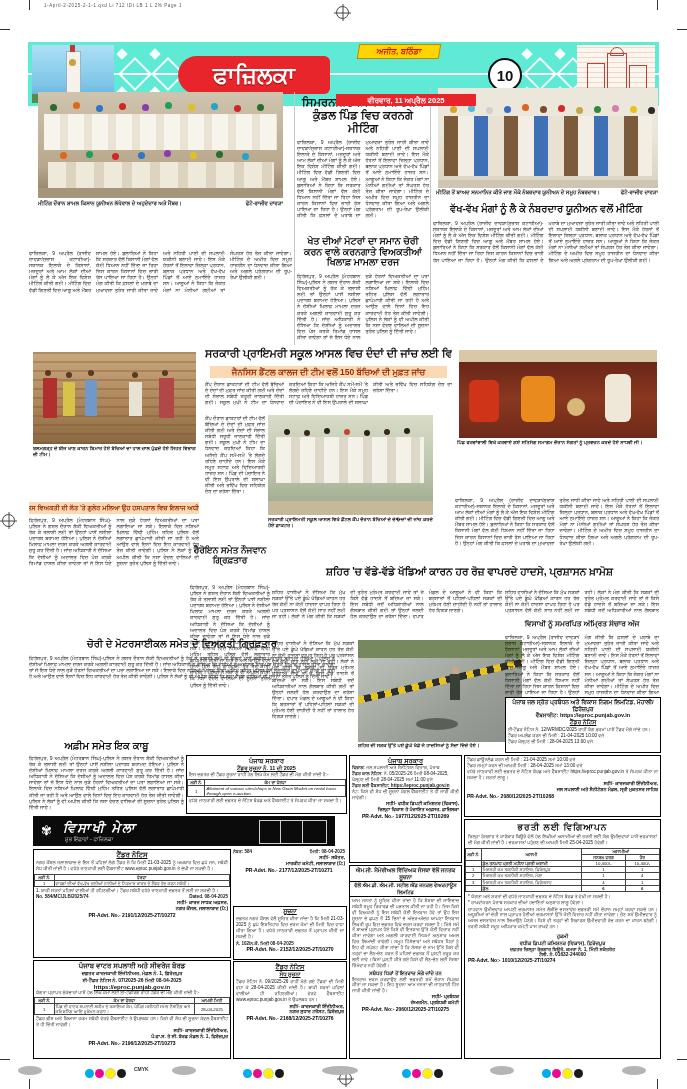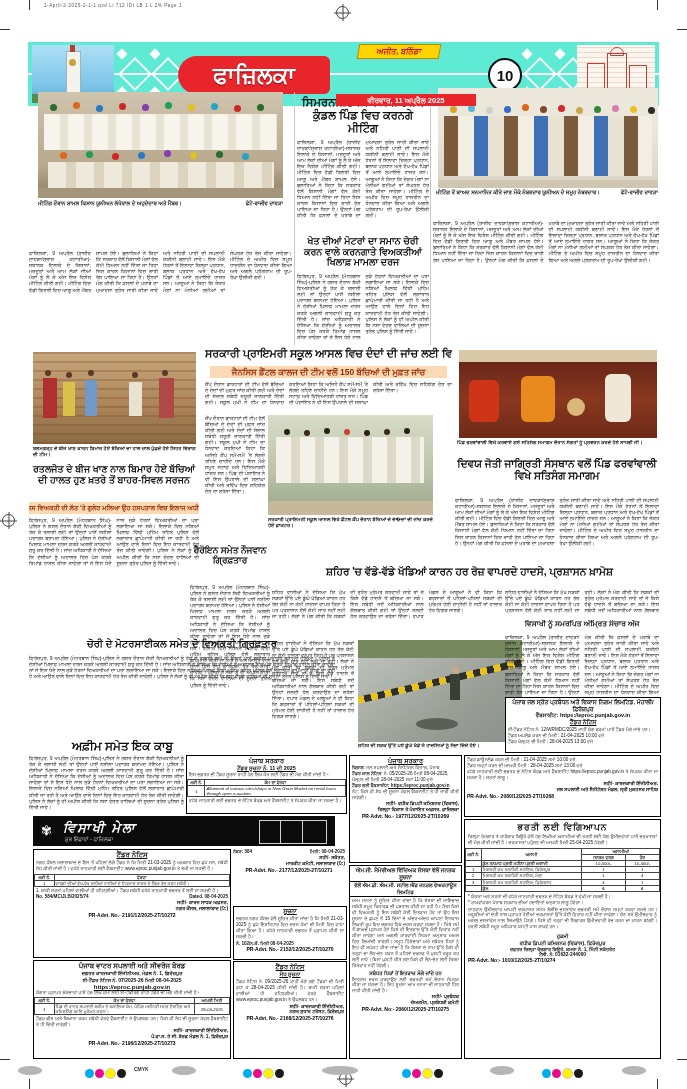--- a/index.html
+++ b/index.html
@@ -135,33 +135,33 @@
 
   <div class="photo" style="left:438px;top:88px;width:220px;height:100px;background:linear-gradient(180deg,#ece7db 0 42%,#d9d2c2)">
     <div class="abs" style="left:12px;top:18px;width:7px;height:7px;border-radius:50%;background:#d9a42b;box-shadow:18px -1px 0 #58b7d8,36px 1px 0 #cfcfcf,54px 0 0 #3b69c9,72px -2px 0 #e0651e,90px 0 0 #7a4a2a,108px -1px 0 #d42a2a,126px 1px 0 #caa64a,144px 0 0 #2e8b3a,162px -1px 0 #d87db0,180px 0 0 #e8c21f,198px 1px 0 #2b2b2b"></div>
     <div class="abs" style="left:6px;top:28px;width:208px;height:60px;background:repeating-linear-gradient(90deg,#7c5a3c 0 14px,#f2eee4 14px 30px,#3f6fb5 30px 44px,#e9e2d2 44px 60px)"></div>
     <div class="abs" style="left:0;bottom:0;width:100%;height:8px;background:#cfc6b2"></div>
   </div>
   <div class="abs cap" style="left:436px;top:189px;width:222px;height:11px">
     <span class="cr">ਫੋਟੋ-ਰਾਜੀਵ ਦਾਵੜਾ</span>
     <span>ਮੀਟਿੰਗ ਤੋਂ ਬਾਅਦ ਸਨਮਾਨਿਤ ਕੀਤੇ ਜਾਣ ਮੌਕੇ ਨੰਬਰਦਾਰ ਯੂਨੀਅਨ ਦੇ ਸਮੂਹ ਨੰਬਰਦਾਰ।</span>
   </div>
+  <div class="abs hl nw" style="left:433px;top:203px;width:226px;height:15px;font-size:10px">ਵੱਖ-ਵੱਖ ਮੰਗਾਂ ਨੂੰ ਲੈ ਕੇ ਨੰਬਰਦਾਰ ਯੂਨੀਅਨ ਵਲੋਂ ਮੀਟਿੰਗ</div>
   <div class="abs bodytxt c2" style="left:433px;top:220px;width:226px;height:124px">ਫਾਜ਼ਿਲਕਾ, 9 ਅਪ੍ਰੈਲ (ਰਾਜੀਵ ਦਾਵੜਾ/ਸੁਭਾਸ਼ ਕਟਾਰੀਆ)-ਸਥਾਨਕ ਇਲਾਕੇ ਦੇ ਕਿਸਾਨਾਂ, ਮਜ਼ਦੂਰਾਂ ਅਤੇ ਆਮ ਲੋਕਾਂ ਦੀਆਂ ਮੰਗਾਂ ਨੂੰ ਲੈ ਕੇ ਅੱਜ ਇਕ ਵਿਸ਼ੇਸ਼ ਮੀਟਿੰਗ ਕੀਤੀ ਗਈ। ਮੀਟਿੰਗ ਵਿਚ ਵੱਡੀ ਗਿਣਤੀ ਵਿਚ ਆਗੂ ਅਤੇ ਮੈਂਬਰ ਸ਼ਾਮਲ ਹੋਏ। ਬੁਲਾਰਿਆਂ ਨੇ ਕਿਹਾ ਕਿ ਸਰਕਾਰ ਵੱਲੋਂ ਕਿਸਾਨੀ ਮੰਗਾਂ ਵੱਲ ਕੋਈ ਧਿਆਨ ਨਹੀਂ ਦਿੱਤਾ ਜਾ ਰਿਹਾ ਜਿਸ ਕਾਰਨ ਕਿਸਾਨਾਂ ਵਿਚ ਭਾਰੀ ਰੋਸ ਪਾਇਆ ਜਾ ਰਿਹਾ ਹੈ। ਉਨ੍ਹਾਂ ਮੰਗ ਕੀਤੀ ਕਿ ਫ਼ਸਲਾਂ ਦੇ ਖ਼ਰਾਬੇ ਦਾ ਮੁਆਵਜ਼ਾ ਤੁਰੰਤ ਜਾਰੀ ਕੀਤਾ ਜਾਵੇ ਅਤੇ ਨਹਿਰੀ ਪਾਣੀ ਦੀ ਸਪਲਾਈ ਯਕੀਨੀ ਬਣਾਈ ਜਾਵੇ। ਇਸ ਮੌਕੇ ਹੋਰਨਾਂ ਤੋਂ ਇਲਾਵਾ ਜ਼ਿਲ੍ਹਾ ਪ੍ਰਧਾਨ, ਬਲਾਕ ਪ੍ਰਧਾਨ ਅਤੇ ਵੱਖ-ਵੱਖ ਪਿੰਡਾਂ ਤੋਂ ਆਏ ਨੁਮਾਇੰਦੇ ਹਾਜ਼ਰ ਸਨ। ਆਗੂਆਂ ਨੇ ਕਿਹਾ ਕਿ ਜੇਕਰ ਮੰਗਾਂ ਨਾ ਮੰਨੀਆਂ ਗਈਆਂ ਤਾਂ ਸੰਘਰਸ਼ ਹੋਰ ਤੇਜ਼ ਕੀਤਾ ਜਾਵੇਗਾ। ਮੀਟਿੰਗ ਦੇ ਅਖ਼ੀਰ ਵਿਚ ਸਮੂਹ ਹਾਜ਼ਰੀਨ ਦਾ ਧੰਨਵਾਦ ਕੀਤਾ ਗਿਆ ਅਤੇ ਅਗਲੇ ਪ੍ਰੋਗਰਾਮ ਦੀ ਰੂਪ-ਰੇਖਾ ਉਲੀਕੀ ਗਈ।</div>
 
   <div class="photo" style="left:33px;top:352px;width:163px;height:92px;background:linear-gradient(180deg,#c8a87e,#ab8458 60%,#8a6a44)">
     <div class="abs" style="left:0;top:0;width:100%;height:100%;background:repeating-linear-gradient(0deg,rgba(125,70,35,.3) 0 2px,transparent 2px 9px)"></div>
     <div class="abs" style="left:10px;top:26px;width:14px;height:40px;background:#b03030"></div>
     <div class="abs" style="left:30px;top:30px;width:12px;height:34px;background:#d8c24a"></div>
     <div class="abs" style="left:52px;top:28px;width:12px;height:36px;background:#7098c8"></div>
     <div class="abs" style="left:96px;top:30px;width:13px;height:34px;background:#e8e2d2"></div>
     <div class="abs" style="left:126px;top:26px;width:15px;height:40px;background:#b04848"></div>
     <div class="abs" style="left:12px;top:18px;width:6px;height:6px;border-radius:50%;background:#5a3a22;box-shadow:21px 2px 0 #5a3a22,43px 0 0 #5a3a22,87px 2px 0 #5a3a22,117px 0 0 #5a3a22"></div>
   </div>
   <div class="abs cap" style="left:33px;top:446px;width:163px;height:16px;font-size:5px">ਬਲਮਗੜ੍ਹ ਦੇ ਬੀਜ ਖਾਣ ਕਾਰਨ ਬਿਮਾਰ ਹੋਏ ਬੱਚਿਆਂ ਦਾ ਹਾਲ ਚਾਲ ਪੁੱਛਦੇ ਹੋਏ ਸਿਹਤ ਵਿਭਾਗ ਦੀ ਟੀਮ।</div>
-  <div class="abs hl" style="left:29px;top:464px;width:170px;height:36px;font-size:9.5px">ਰਤਲਜੋਤ ਦੇ ਬੀਜ ਖਾਣ ਨਾਲ ਬਿਮਾਰ ਹੋਏ ਬੱਚਿਆਂ ਦੀ ਹਾਲਤ ਹੁਣ ਖ਼ਤਰੇ ਤੋਂ ਬਾਹਰ-ਸਿਵਲ ਸਰਜਨ</div>
   <div class="abs subbar nw" style="left:29px;top:502px;width:170px;height:12px;font-size:6.5px">
       <span>ਜਿਸ ਵਿਅਕਤੀ ਦੀ ਲੱਤ 'ਤੇ ਗੁਲੇਰ ਮਲਿਆ ਉਹ ਹਸਪਤਾਲ ਵਿਚ ਇਲਾਜ ਅਧੀਨ</span>
     </div>
   <div class="abs bodytxt c2" style="left:29px;top:517px;width:170px;height:100px">ਫ਼ਿਰੋਜ਼ਪੁਰ, 9 ਅਪ੍ਰੈਲ (ਮੇਹਰਬਾਨ ਸਿੰਘ)-ਪੁਲਿਸ ਨੇ ਗਸ਼ਤ ਦੌਰਾਨ ਸ਼ੱਕੀ ਵਿਅਕਤੀਆਂ ਨੂੰ ਰੋਕ ਕੇ ਤਲਾਸ਼ੀ ਲਈ ਤਾਂ ਉਨ੍ਹਾਂ ਪਾਸੋਂ ਨਸ਼ੀਲਾ ਪਦਾਰਥ ਬਰਾਮਦ ਹੋਇਆ। ਪੁਲਿਸ ਨੇ ਦੋਸ਼ੀਆਂ ਖ਼ਿਲਾਫ਼ ਮਾਮਲਾ ਦਰਜ ਕਰਕੇ ਅਗਲੀ ਕਾਰਵਾਈ ਸ਼ੁਰੂ ਕਰ ਦਿੱਤੀ ਹੈ। ਜਾਂਚ ਅਧਿਕਾਰੀ ਨੇ ਦੱਸਿਆ ਕਿ ਦੋਸ਼ੀਆਂ ਨੂੰ ਅਦਾਲਤ ਵਿਚ ਪੇਸ਼ ਕਰਕੇ ਰਿਮਾਂਡ ਹਾਸਲ ਕੀਤਾ ਜਾਵੇਗਾ ਤਾਂ ਜੋ ਇਸ ਧੰਦੇ ਨਾਲ ਜੁੜੇ ਹੋਰਨਾਂ ਵਿਅਕਤੀਆਂ ਦਾ ਪਤਾ ਲਗਾਇਆ ਜਾ ਸਕੇ। ਇਲਾਕੇ ਵਿਚ ਨਸ਼ਿਆਂ ਖ਼ਿਲਾਫ਼ ਵਿੱਢੀ ਮੁਹਿੰਮ ਤਹਿਤ ਪੁਲਿਸ ਵੱਲੋਂ ਲਗਾਤਾਰ ਛਾਪੇਮਾਰੀ ਕੀਤੀ ਜਾ ਰਹੀ ਹੈ ਅਤੇ ਆਉਣ ਵਾਲੇ ਦਿਨਾਂ ਵਿਚ ਇਹ ਕਾਰਵਾਈ ਹੋਰ ਤੇਜ਼ ਕੀਤੀ ਜਾਵੇਗੀ। ਪੁਲਿਸ ਨੇ ਲੋਕਾਂ ਨੂੰ ਵੀ ਅਪੀਲ ਕੀਤੀ ਕਿ ਨਸ਼ਾ ਵੇਚਣ ਵਾਲਿਆਂ ਦੀ ਸੂਚਨਾ ਤੁਰੰਤ ਪੁਲਿਸ ਨੂੰ ਦਿੱਤੀ ਜਾਵੇ।</div>
 
   <div class="abs hl nw" style="left:205px;top:347px;width:247px;height:17px;font-size:11px">ਸਰਕਾਰੀ ਪ੍ਰਾਇਮਰੀ ਸਕੂਲ ਆਸਲ ਵਿਚ ਦੰਦਾਂ ਦੀ ਜਾਂਚ ਲਈ ਵਿਸ਼ੇਸ਼ ਕੈਂਪ</div>
   <div class="abs subbar nw" style="left:210px;top:366px;width:237px;height:12px;font-size:8.5px">
       <span>ਜੈਨਸਿਸ ਡੈਂਟਲ ਕਾਲਜ ਦੀ ਟੀਮ ਵਲੋਂ 150 ਬੱਚਿਆਂ ਦੀ ਮੁਫ਼ਤ ਜਾਂਚ</span>
     </div>
   <div class="abs bodytxt c3" style="left:205px;top:381px;width:247px;height:32px">ਕੈਂਪ ਦੌਰਾਨ ਡਾਕਟਰਾਂ ਦੀ ਟੀਮ ਵੱਲੋਂ ਬੱਚਿਆਂ ਦੇ ਦੰਦਾਂ ਦੀ ਮੁਫ਼ਤ ਜਾਂਚ ਕੀਤੀ ਗਈ ਅਤੇ ਦੰਦਾਂ ਦੀ ਸੰਭਾਲ ਸਬੰਧੀ ਜ਼ਰੂਰੀ ਜਾਣਕਾਰੀ ਦਿੱਤੀ ਗਈ। ਸਕੂਲ ਮੁਖੀ ਨੇ ਟੀਮ ਦਾ ਧੰਨਵਾਦ ਕਰਦਿਆਂ ਕਿਹਾ ਕਿ ਅਜਿਹੇ ਕੈਂਪ ਸਮੇਂ-ਸਮੇਂ 'ਤੇ ਲੱਗਦੇ ਰਹਿਣੇ ਚਾਹੀਦੇ ਹਨ। ਇਸ ਮੌਕੇ ਸਮੂਹ ਸਟਾਫ਼ ਅਤੇ ਵਿਦਿਆਰਥੀ ਹਾਜ਼ਰ ਸਨ। ਪਿੰਡ ਦੀ ਪੰਚਾਇਤ ਨੇ ਵੀ ਇਸ ਉਪਰਾਲੇ ਦੀ ਸ਼ਲਾਘਾ ਕੀਤੀ ਅਤੇ ਭਵਿੱਖ ਵਿਚ ਸਹਿਯੋਗ ਦੇਣ ਦਾ ਭਰੋਸਾ ਦਿੱਤਾ।</div>
@@ -174,21 +174,20 @@
   <div class="abs cap" style="left:268px;top:517px;width:165px;height:14px;font-size:5px">ਸਰਕਾਰੀ ਪ੍ਰਾਇਮਰੀ ਸਕੂਲ ਆਸਲ ਵਿਖੇ ਡੈਂਟਲ ਕੈਂਪ ਦੌਰਾਨ ਬੱਚਿਆਂ ਦੇ ਦੰ�ਦਾਂ ਦੀ ਜਾਂਚ ਕਰਦੇ ਹੋਏ ਡਾਕਟਰ।</div>
 
   <div class="photo" style="left:459px;top:350px;width:198px;height:88px;background:linear-gradient(180deg,#5e2016,#8a3820 55%,#6e2a18)">
     <div class="abs" style="left:0;top:0;width:100%;height:12px;background:#d8c8a8"></div>
     <div class="abs" style="left:10px;top:30px;width:30px;height:42px;background:#cf3418;border-radius:6px"></div>
     <div class="abs" style="left:62px;top:26px;width:34px;height:46px;background:#e88a1e;border-radius:6px"></div>
     <div class="abs" style="left:146px;top:24px;width:26px;height:48px;background:#efe8d8;border-radius:6px"></div>
     <div class="abs" style="left:108px;top:48px;width:18px;height:18px;background:#d8b878;border-radius:50%"></div>
   </div>
   <div class="abs cap" style="left:457px;top:440px;width:201px;height:16px;font-size:5px">ਪਿੰਡ ਫਰਵਾਂਵਾਲੀ ਵਿਖੇ ਕਰਵਾਏ ਗਏ ਸਤਿਸੰਗ ਸਮਾਗਮ ਦੌਰਾਨ ਸੰਗਤਾਂ ਨੂੰ ਪ੍ਰਵਚਨ ਕਰਦੇ ਹੋਏ ਸਾਧਵੀ ਜੀ।</div>
-  <div class="abs hl" style="left:455px;top:458px;width:204px;height:36px;font-size:10.5px">ਦਿਵਯ ਜੋਤੀ ਜਾਗ੍ਰਿਤੀ ਸੰਸਥਾਨ ਵਲੋਂ ਪਿੰਡ ਫਰਵਾਂਵਾਲੀ ਵਿਖੇ ਸਤਿਸੰਗ ਸਮਾਗਮ</div>
   <div class="abs bodytxt c2" style="left:455px;top:497px;width:204px;height:60px">ਫਾਜ਼ਿਲਕਾ, 9 ਅਪ੍ਰੈਲ (ਰਾਜੀਵ ਦਾਵੜਾ/ਸੁਭਾਸ਼ ਕਟਾਰੀਆ)-ਸਥਾਨਕ ਇਲਾਕੇ ਦੇ ਕਿਸਾਨਾਂ, ਮਜ਼ਦੂਰਾਂ ਅਤੇ ਆਮ ਲੋਕਾਂ ਦੀਆਂ ਮੰਗਾਂ ਨੂੰ ਲੈ ਕੇ ਅੱਜ ਇਕ ਵਿਸ਼ੇਸ਼ ਮੀਟਿੰਗ ਕੀਤੀ ਗਈ। ਮੀਟਿੰਗ ਵਿਚ ਵੱਡੀ ਗਿਣਤੀ ਵਿਚ ਆਗੂ ਅਤੇ ਮੈਂਬਰ ਸ਼ਾਮਲ ਹੋਏ। ਬੁਲਾਰਿਆਂ ਨੇ ਕਿਹਾ ਕਿ ਸਰਕਾਰ ਵੱਲੋਂ ਕਿਸਾਨੀ ਮੰਗਾਂ ਵੱਲ ਕੋਈ ਧਿਆਨ ਨਹੀਂ ਦਿੱਤਾ ਜਾ ਰਿਹਾ ਜਿਸ ਕਾਰਨ ਕਿਸਾਨਾਂ ਵਿਚ ਭਾਰੀ ਰੋਸ ਪਾਇਆ ਜਾ ਰਿਹਾ ਹੈ। ਉਨ੍ਹਾਂ ਮੰਗ ਕੀਤੀ ਕਿ ਫ਼ਸਲਾਂ ਦੇ ਖ਼ਰਾਬੇ ਦਾ ਮੁਆਵਜ਼ਾ ਤੁਰੰਤ ਜਾਰੀ ਕੀਤਾ ਜਾਵੇ ਅਤੇ ਨਹਿਰੀ ਪਾਣੀ ਦੀ ਸਪਲਾਈ ਯਕੀਨੀ ਬਣਾਈ ਜਾਵੇ। ਇਸ ਮੌਕੇ ਹੋਰਨਾਂ ਤੋਂ ਇਲਾਵਾ ਜ਼ਿਲ੍ਹਾ ਪ੍ਰਧਾਨ, ਬਲਾਕ ਪ੍ਰਧਾਨ ਅਤੇ ਵੱਖ-ਵੱਖ ਪਿੰਡਾਂ ਤੋਂ ਆਏ ਨੁਮਾਇੰਦੇ ਹਾਜ਼ਰ ਸਨ। ਆਗੂਆਂ ਨੇ ਕਿਹਾ ਕਿ ਜੇਕਰ ਮੰਗਾਂ ਨਾ ਮੰਨੀਆਂ ਗਈਆਂ ਤਾਂ ਸੰਘਰਸ਼ ਹੋਰ ਤੇਜ਼ ਕੀਤਾ ਜਾਵੇਗਾ। ਮੀਟਿੰਗ ਦੇ ਅਖ਼ੀਰ ਵਿਚ ਸਮੂਹ ਹਾਜ਼ਰੀਨ ਦਾ ਧੰਨਵਾਦ ਕੀਤਾ ਗਿਆ ਅਤੇ ਅਗਲੇ ਪ੍ਰੋਗਰਾਮ ਦੀ ਰੂਪ-ਰੇਖਾ ਉਲੀਕੀ ਗਈ।</div>
 
   <div class="abs hl" style="left:190px;top:545px;width:80px;height:36px;font-size:9px">ਹੈਰੋਇਨ ਸਮੇਤ ਨੌਜਵਾਨ ਗ੍ਰਿਫ਼ਤਾਰ</div>
   <div class="abs bodytxt" style="left:190px;top:584px;width:80px;height:166px">ਫ਼ਿਰੋਜ਼ਪੁਰ, 9 ਅਪ੍ਰੈਲ (ਮੇਹਰਬਾਨ ਸਿੰਘ)-ਪੁਲਿਸ ਨੇ ਗਸ਼ਤ ਦੌਰਾਨ ਸ਼ੱਕੀ ਵਿਅਕਤੀਆਂ ਨੂੰ ਰੋਕ ਕੇ ਤਲਾਸ਼ੀ ਲਈ ਤਾਂ ਉਨ੍ਹਾਂ ਪਾਸੋਂ ਨਸ਼ੀਲਾ ਪਦਾਰਥ ਬਰਾਮਦ ਹੋਇਆ। ਪੁਲਿਸ ਨੇ ਦੋਸ਼ੀਆਂ ਖ਼ਿਲਾਫ਼ ਮਾਮਲਾ ਦਰਜ ਕਰਕੇ ਅਗਲੀ ਕਾਰਵਾਈ ਸ਼ੁਰੂ ਕਰ ਦਿੱਤੀ ਹੈ। ਜਾਂਚ ਅਧਿਕਾਰੀ ਨੇ ਦੱਸਿਆ ਕਿ ਦੋਸ਼ੀਆਂ ਨੂੰ ਅਦਾਲਤ ਵਿਚ ਪੇਸ਼ ਕਰਕੇ ਰਿਮਾਂਡ ਹਾਸਲ ਕੀਤਾ ਜਾਵੇਗਾ ਤਾਂ ਜੋ ਇਸ ਧੰਦੇ ਨਾਲ ਜੁੜੇ ਹੋਰਨਾਂ ਵਿਅਕਤੀਆਂ ਦਾ ਪਤਾ ਲਗਾਇਆ ਜਾ ਸਕੇ। ਇਲਾਕੇ ਵਿਚ ਨਸ਼ਿਆਂ ਖ਼ਿਲਾਫ਼ ਵਿੱਢੀ ਮੁਹਿੰਮ ਤਹਿਤ ਪੁਲਿਸ ਵੱਲੋਂ ਲਗਾਤਾਰ ਛਾਪੇਮਾਰੀ ਕੀਤੀ ਜਾ ਰਹੀ ਹੈ ਅਤੇ ਆਉਣ ਵਾਲੇ ਦਿਨਾਂ ਵਿਚ ਇਹ ਕਾਰਵਾਈ ਹੋਰ ਤੇਜ਼ ਕੀਤੀ ਜਾਵੇਗੀ। ਪੁਲਿਸ ਨੇ ਲੋਕਾਂ ਨੂੰ ਵੀ ਅਪੀਲ ਕੀਤੀ ਕਿ ਨਸ਼ਾ ਵੇਚਣ ਵਾਲਿਆਂ ਦੀ ਸੂਚਨਾ ਤੁਰੰਤ ਪੁਲਿਸ ਨੂੰ ਦਿੱਤੀ ਜਾਵੇ।</div>
 
   <div class="abs hl nw" style="left:280px;top:566px;width:379px;height:16px;font-size:10.5px">ਸ਼ਹਿਰ 'ਚ ਵੱਡੇ-ਵੱਡੇ ਖੱਡਿਆਂ ਕਾਰਨ ਹਰ ਰੋਜ਼ ਵਾਪਰਦੇ ਹਾਦਸੇ, ਪ੍ਰਸ਼ਾਸਨ ਖ਼ਾਮੋਸ਼</div>
   <div class="abs bodytxt c3" style="left:272px;top:589px;width:230px;height:49px">ਸ਼ਹਿਰ ਵਾਸੀਆਂ ਨੇ ਦੱਸਿਆ ਕਿ ਮੁੱਖ ਸੜਕਾਂ ਉੱਤੇ ਪਏ ਡੂੰਘੇ ਖੱਡਿਆਂ ਕਾਰਨ ਹਰ ਰੋਜ਼ ਕੋਈ ਨਾ ਕੋਈ ਹਾਦਸਾ ਵਾਪਰ ਰਿਹਾ ਹੈ ਪਰ ਪ੍ਰਸ਼ਾਸਨ ਵੱਲੋਂ ਕੋਈ ਸਾਰ ਨਹੀਂ ਲਈ ਜਾ ਰਹੀ। ਲੋਕਾਂ ਨੇ ਮੰਗ ਕੀਤੀ ਕਿ ਸੜਕਾਂ ਦੀ ਤੁਰੰਤ ਮੁਰੰਮਤ ਕਰਵਾਈ ਜਾਵੇ ਤਾਂ ਜੋ ਕਿਸੇ ਵੱਡੇ ਹਾਦਸੇ ਤੋਂ ਬਚਿਆ ਜਾ ਸਕੇ। ਇਸ ਸਬੰਧੀ ਜਦੋਂ ਅਧਿਕਾਰੀਆਂ ਨਾਲ ਗੱਲਬਾਤ ਕੀਤੀ ਗਈ ਤਾਂ ਉਨ੍ਹਾਂ ਜਲਦੀ ਹੱਲ ਕਰਵਾਉਣ ਦਾ ਭਰੋਸਾ ਦਿੱਤਾ। ਵਪਾਰ ਮੰਡਲ ਦੇ ਆਗੂਆਂ ਨੇ ਵੀ ਕਿਹਾ ਕਿ ਬਰਸਾਤਾਂ ਤੋਂ ਪਹਿਲਾਂ-ਪਹਿਲਾਂ ਸੜਕਾਂ ਦੀ ਮੁਰੰਮਤ ਹੋਣੀ ਚਾਹੀਦੀ ਹੈ ਨਹੀਂ ਤਾਂ ਹਾਲਾਤ ਹੋਰ ਵਿਗੜ ਜਾਣਗੇ।</div>
   <div class="abs bodytxt" style="left:272px;top:640px;width:82px;height:112px">ਸ਼ਹਿਰ ਵਾਸੀਆਂ ਨੇ ਦੱਸਿਆ ਕਿ ਮੁੱਖ ਸੜਕਾਂ ਉੱਤੇ ਪਏ ਡੂੰਘੇ ਖੱਡਿਆਂ ਕਾਰਨ ਹਰ ਰੋਜ਼ ਕੋਈ ਨਾ ਕੋਈ ਹਾਦਸਾ ਵਾਪਰ ਰਿਹਾ ਹੈ ਪਰ ਪ੍ਰਸ਼ਾਸਨ ਵੱਲੋਂ ਕੋਈ ਸਾਰ ਨਹੀਂ ਲਈ ਜਾ ਰਹੀ। ਲੋਕਾਂ ਨੇ ਮੰਗ ਕੀਤੀ ਕਿ ਸੜਕਾਂ ਦੀ ਤੁਰੰਤ ਮੁਰੰਮਤ ਕਰਵਾਈ ਜਾਵੇ ਤਾਂ ਜੋ ਕਿਸੇ ਵੱਡੇ ਹਾਦਸੇ ਤੋਂ ਬਚਿਆ ਜਾ ਸਕੇ। ਇਸ ਸਬੰਧੀ ਜਦੋਂ ਅਧਿਕਾਰੀਆਂ ਨਾਲ ਗੱਲਬਾਤ ਕੀਤੀ ਗਈ ਤਾਂ ਉਨ੍ਹਾਂ ਜਲਦੀ ਹੱਲ ਕਰਵਾਉਣ ਦਾ ਭਰੋਸਾ ਦਿੱਤਾ। ਵਪਾਰ ਮੰਡਲ ਦੇ ਆਗੂਆਂ ਨੇ ਵੀ ਕਿਹਾ ਕਿ ਬਰਸਾਤਾਂ ਤੋਂ ਪਹਿਲਾਂ-ਪਹਿਲਾਂ ਸੜਕਾਂ ਦੀ ਮੁਰੰਮਤ ਹੋਣੀ ਚਾਹੀਦੀ ਹੈ ਨਹੀਂ ਤਾਂ ਹਾਲਾਤ ਹੋਰ ਵਿਗੜ ਜਾਣਗੇ।</div>
   <div class="photo" style="left:358px;top:640px;width:164px;height:102px;background:linear-gradient(145deg,#c2c6c0,#9aa098 60%,#8a908a)">
     <div class="abs" style="left:0;top:0;width:100%;height:18px;background:#76885e"></div>
@@ -206,21 +205,21 @@
     <div class="t" style="font-size:6px;line-height:1.1;padding-top:1px">ਪੰਜਾਬ ਜਲ ਸ੍ਰੋਤ ਪ੍ਰਬੰਧਨ ਅਤੇ ਵਿਕਾਸ ਨਿਗਮ ਲਿਮਟਿਡ, ਮੋਹਾਲੀ/ਫ਼ਿਰੋਜ਼ਪੁਰ</div>
     <div class="t" style="font-size:5.5px">ਵੈੱਬਸਾਈਟ: https://eproc.punjab.gov.in</div>
     <div class="t u" style="font-size:6px">ਟੈਂਡਰ ਨੋਟਿਸ</div>
     <div class="tiny" style="padding:1px 2px 0">ਈ-ਟੈਂਡਰ ਨੋਟਿਸ ਨੰ. 12/WRMDC/2025 ਰਾਹੀਂ ਯੋਗ ਫ਼ਰਮਾਂ ਪਾਸੋਂ ਟੈਂਡਰ ਮੰਗੇ ਜਾਂਦੇ ਹਨ।</div>
     <div class="tline" style="padding:0 2px">ਟੈਂਡਰ ਅਪਲੋਡ ਕਰਨ ਦੀ ਮਿਤੀ : 21-04-2025 10:00 ਵਜੇ</div>
     <div class="tline" style="padding:0 2px">ਟੈਂਡਰ ਖੋਲ੍ਹਣ ਦੀ ਮਿਤੀ : 28-04-2025 13:00 ਵਜੇ</div>
   </div>
 
   <div class="abs hl nw" style="left:29px;top:638px;width:306px;height:15px;font-size:10px">ਚੋਰੀ ਦੇ ਮੋਟਰਸਾਈਕਲ ਸਮੇਤ ਦੋ ਵਿਅਕਤੀ ਗ੍ਰਿਫ਼ਤਾਰ</div>
   <div class="abs bodytxt" style="left:29px;top:655px;width:306px;height:78px">ਫ਼ਿਰੋਜ਼ਪੁਰ, 9 ਅਪ੍ਰੈਲ (ਮੇਹਰਬਾਨ ਸਿੰਘ)-ਪੁਲਿਸ ਨੇ ਗਸ਼ਤ ਦੌਰਾਨ ਸ਼ੱਕੀ ਵਿਅਕਤੀਆਂ ਨੂੰ ਰੋਕ ਕੇ ਤਲਾਸ਼ੀ ਲਈ ਤਾਂ ਉਨ੍ਹਾਂ ਪਾਸੋਂ ਨਸ਼ੀਲਾ ਪਦਾਰਥ ਬਰਾਮਦ ਹੋਇਆ। ਪੁਲਿਸ ਨੇ ਦੋਸ਼ੀਆਂ ਖ਼ਿਲਾਫ਼ ਮਾਮਲਾ ਦਰਜ ਕਰਕੇ ਅਗਲੀ ਕਾਰਵਾਈ ਸ਼ੁਰੂ ਕਰ ਦਿੱਤੀ ਹੈ। ਜਾਂਚ ਅਧਿਕਾਰੀ ਨੇ ਦੱਸਿਆ ਕਿ ਦੋਸ਼ੀਆਂ ਨੂੰ ਅਦਾਲਤ ਵਿਚ ਪੇਸ਼ ਕਰਕੇ ਰਿਮਾਂਡ ਹਾਸਲ ਕੀਤਾ ਜਾਵੇਗਾ ਤਾਂ ਜੋ ਇਸ ਧੰਦੇ ਨਾਲ ਜੁੜੇ ਹੋਰਨਾਂ ਵਿਅਕਤੀਆਂ ਦਾ ਪਤਾ ਲਗਾਇਆ ਜਾ ਸਕੇ। ਇਲਾਕੇ ਵਿਚ ਨਸ਼ਿਆਂ ਖ਼ਿਲਾਫ਼ ਵਿੱਢੀ ਮੁਹਿੰਮ ਤਹਿਤ ਪੁਲਿਸ ਵੱਲੋਂ ਲਗਾਤਾਰ ਛਾਪੇਮਾਰੀ ਕੀਤੀ ਜਾ ਰਹੀ ਹੈ ਅਤੇ ਆਉਣ ਵਾਲੇ ਦਿਨਾਂ ਵਿਚ ਇਹ ਕਾਰਵਾਈ ਹੋਰ ਤੇਜ਼ ਕੀਤੀ ਜਾਵੇਗੀ। ਪੁਲਿਸ ਨੇ ਲੋਕਾਂ ਨੂੰ ਵੀ ਅਪੀਲ ਕੀਤੀ ਕਿ ਨਸ਼ਾ ਵੇਚਣ ਵਾਲਿਆਂ ਦੀ ਸੂਚਨਾ ਤੁਰੰਤ ਪੁਲਿਸ ਨੂੰ ਦਿੱਤੀ ਜਾਵੇ।</div>
-  <div class="abs hl nw" style="left:45px;top:740px;width:155px;height:13px;font-size:12px">ਅਫ਼ੀਮ ਸਮੇਤ ਇਕ ਕਾਬੂ</div>
+  <div class="abs hl nw" style="left:29px;top:740px;width:155px;height:13px;font-size:10px">ਅਫ਼ੀਮ ਸਮੇਤ ਇਕ ਕਾਬੂ</div>
   <div class="abs bodytxt" style="left:29px;top:755px;width:155px;height:58px">ਫ਼ਿਰੋਜ਼ਪੁਰ, 9 ਅਪ੍ਰੈਲ (ਮੇਹਰਬਾਨ ਸਿੰਘ)-ਪੁਲਿਸ ਨੇ ਗਸ਼ਤ ਦੌਰਾਨ ਸ਼ੱਕੀ ਵਿਅਕਤੀਆਂ ਨੂੰ ਰੋਕ ਕੇ ਤਲਾਸ਼ੀ ਲਈ ਤਾਂ ਉਨ੍ਹਾਂ ਪਾਸੋਂ ਨਸ਼ੀਲਾ ਪਦਾਰਥ ਬਰਾਮਦ ਹੋਇਆ। ਪੁਲਿਸ ਨੇ ਦੋਸ਼ੀਆਂ ਖ਼ਿਲਾਫ਼ ਮਾਮਲਾ ਦਰਜ ਕਰਕੇ ਅਗਲੀ ਕਾਰਵਾਈ ਸ਼ੁਰੂ ਕਰ ਦਿੱਤੀ ਹੈ। ਜਾਂਚ ਅਧਿਕਾਰੀ ਨੇ ਦੱਸਿਆ ਕਿ ਦੋਸ਼ੀਆਂ ਨੂੰ ਅਦਾਲਤ ਵਿਚ ਪੇਸ਼ ਕਰਕੇ ਰਿਮਾਂਡ ਹਾਸਲ ਕੀਤਾ ਜਾਵੇਗਾ ਤਾਂ ਜੋ ਇਸ ਧੰਦੇ ਨਾਲ ਜੁੜੇ ਹੋਰਨਾਂ ਵਿਅਕਤੀਆਂ ਦਾ ਪਤਾ ਲਗਾਇਆ ਜਾ ਸਕੇ। ਇਲਾਕੇ ਵਿਚ ਨਸ਼ਿਆਂ ਖ਼ਿਲਾਫ਼ ਵਿੱਢੀ ਮੁਹਿੰਮ ਤਹਿਤ ਪੁਲਿਸ ਵੱਲੋਂ ਲਗਾਤਾਰ ਛਾਪੇਮਾਰੀ ਕੀਤੀ ਜਾ ਰਹੀ ਹੈ ਅਤੇ ਆਉਣ ਵਾਲੇ ਦਿਨਾਂ ਵਿਚ ਇਹ ਕਾਰਵਾਈ ਹੋਰ ਤੇਜ਼ ਕੀਤੀ ਜਾਵੇਗੀ। ਪੁਲਿਸ ਨੇ ਲੋਕਾਂ ਨੂੰ ਵੀ ਅਪੀਲ ਕੀਤੀ ਕਿ ਨਸ਼ਾ ਵੇਚਣ ਵਾਲਿਆਂ ਦੀ ਸੂਚਨਾ ਤੁਰੰਤ ਪੁਲਿਸ ਨੂੰ ਦਿੱਤੀ ਜਾਵੇ।</div>
 
   <div class="adbox" style="left:186px;top:755px;width:159px;height:57px">
     <div class="t" style="font-size:6.5px;padding-top:1px">ਪੰਜਾਬ ਸਰਕਾਰ</div>
     <div class="t u" style="font-size:5.5px">ਟੈਂਡਰ ਸੂਚਨਾ ਨੰ. 11 ਦੀ 2025</div>
     <div class="tiny" style="padding:0 2px">ਇਸ ਦਫ਼ਤਰ ਦੀ ਟੈਂਡਰ ਸੂਚਨਾ ਰਾਹੀਂ ਹੇਠ ਲਿਖੇ ਕੰਮ ਲਈ ਟੈਂਡਰ ਦੀ ਮੰਗ ਕੀਤੀ ਜਾਂਦੀ ਹੈ:-</div>
     <table class="adtab" style="margin:1px 0">
       <tbody>
           <tr>
         <th style="width:11%">ਲੜੀ ਨੰ.</th>

